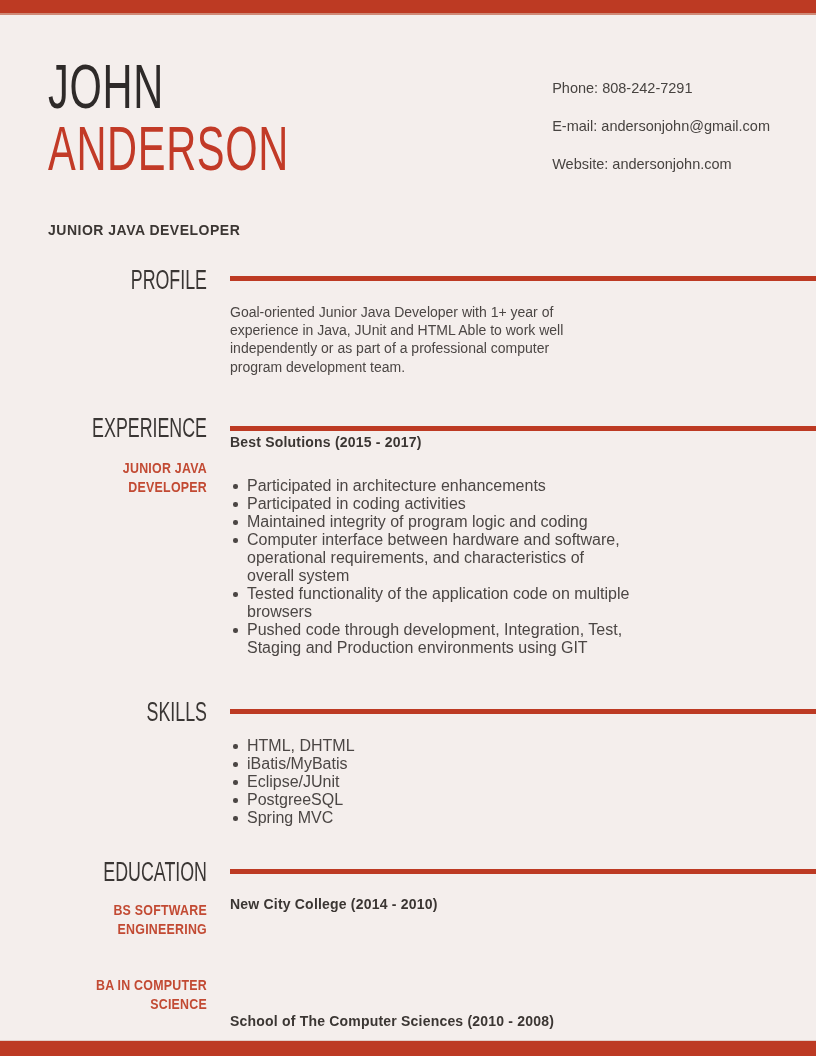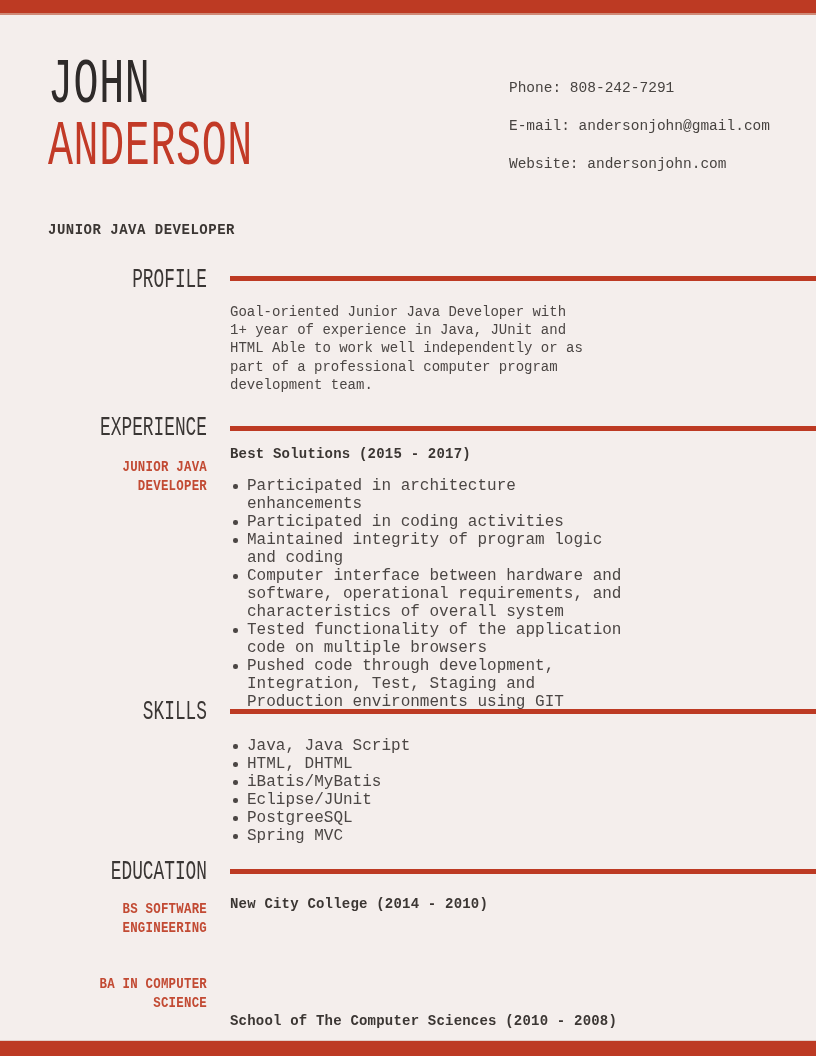--- a/index.html
+++ b/index.html
@@ -4,21 +4,21 @@
 <style>
   :root{
     --accent:#bd3a23; --accent-light:#c24a33; --name-dark:#2e2a29;
     --text:#4b4644; --heading:#3a3634; --bg:#f4eeec; --bold-text:#3b3633;
   }
   *{margin:0;padding:0;box-sizing:border-box;}
   body{margin:0;background:#888;}
   .page{
     position:relative;width:816px;height:1056px;margin:0 auto;
     background:var(--bg);overflow:hidden;
-    font-family:Liberation Mono, monospace;color:var(--text);
+    font-family:Liberation Sans, sans-serif;color:var(--text);
   }
   .bar{position:absolute;left:0;right:0;background:var(--accent);}
   .bar.top{top:0;height:15px;border-bottom:2px solid #cf8a77;}
   .bar.bottom{top:1040px;height:16px;border-top:1px solid #e2cdc7;}
 
   .name{position:absolute;left:48px;top:55px;line-height:62px;font-size:63px;
         letter-spacing:1px;font-weight:400;transform:scaleX(0.66);transform-origin:0 0;white-space:nowrap;}
   .name .first{color:var(--name-dark);}
   .name .last{color:#c23a27;}
 
@@ -67,34 +67,33 @@
   <div class="h2" style="top:267px">PROFILE</div>
   <div class="rule" style="top:276px"></div>
   <div class="para" style="top:303px">Goal-oriented Junior Java Developer with 1+ year of experience in Java, JUnit and HTML Able to work well independently or as part of a professional computer program development team.</div>
 
   <div class="h2" style="top:415px">EXPERIENCE</div>
   <div class="rule" style="top:426px"></div>
   <div class="sublabel" style="top:458px">
     <div>JUNIOR JAVA</div>
     <div>DEVELOPER</div>
   </div>
-  <div class="bold-line" style="top:446px">Best Solutions (2015 - 2017)</div>
+  <div class="bold-line" style="top:434px">Best Solutions (2015 - 2017)</div>
   <ul class="bullets" style="top:477px">
       <li>Participated in architecture enhancements</li>
       <li>Participated in coding activities</li>
       <li>Maintained integrity of program logic and coding</li>
       <li>Computer interface between hardware and software, operational requirements, and characteristics of overall system</li>
       <li>Tested functionality of the application code on multiple browsers</li>
       <li>Pushed code through development, Integration, Test, Staging and Production environments using GIT</li>
     </ul>
 
   <div class="h2" style="top:699px">SKILLS</div>
   <div class="rule" style="top:709px"></div>
   <ul class="bullets" style="top:737px">
-      <li>Java, Java Script</li>
       <li>HTML, DHTML</li>
       <li>iBatis/MyBatis</li>
       <li>Eclipse/JUnit</li>
       <li>PostgreeSQL</li>
       <li>Spring MVC</li>
     </ul>
 
   <div class="h2" style="top:859px">EDUCATION</div>
   <div class="rule" style="top:869px"></div>
 

